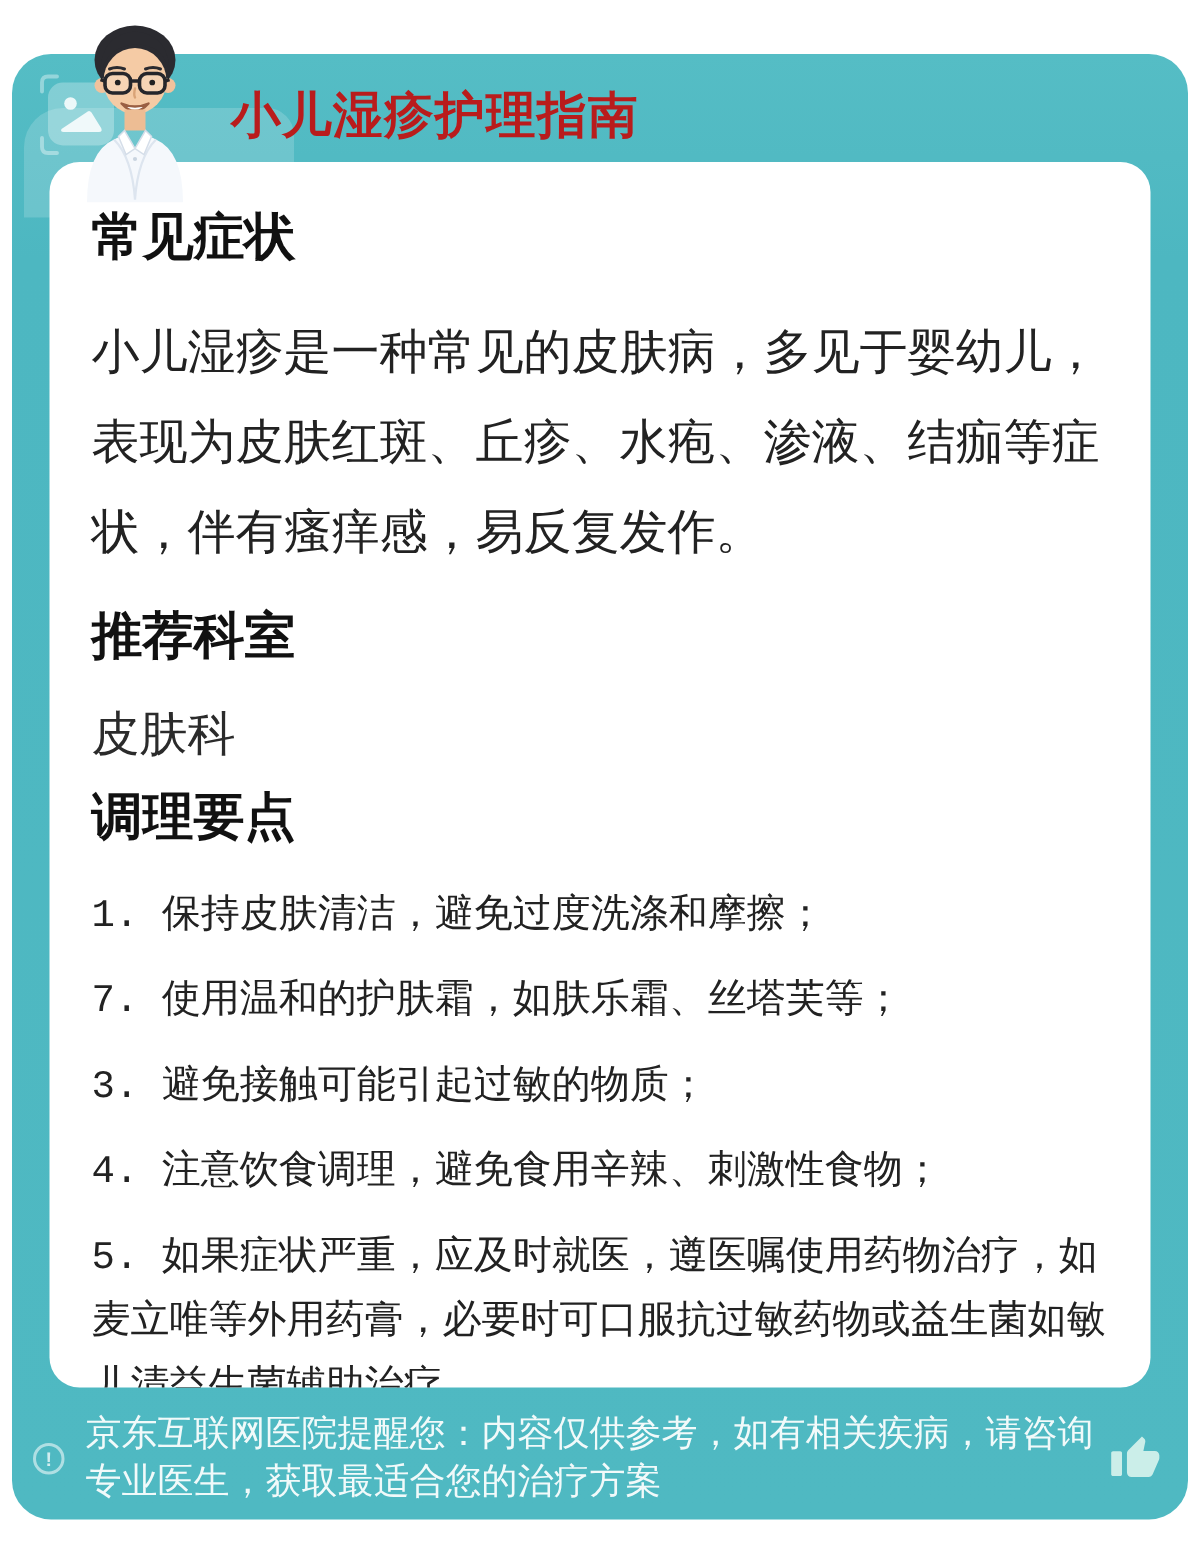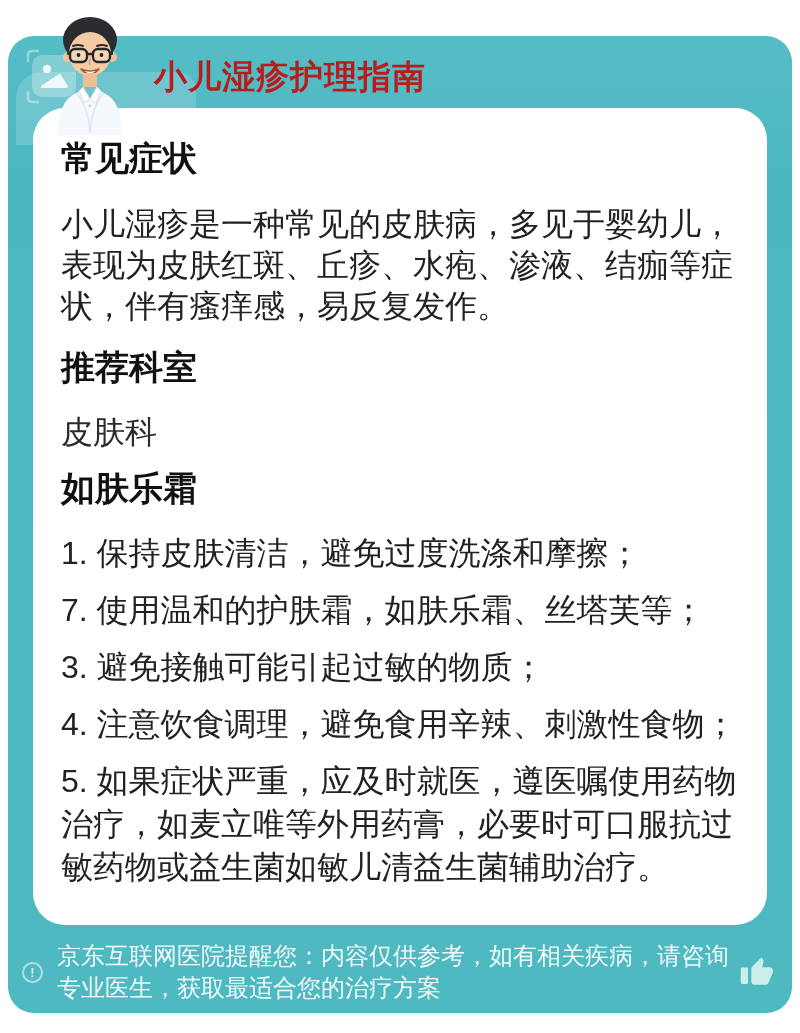--- a/index.html
+++ b/index.html
@@ -64,54 +64,55 @@
     letter-spacing: 1px;
     white-space: nowrap;
     z-index: 4;
   }
 
   .content-card {
     position: absolute;
     left: 25px; top: 72px;   
     width: 734px; height: 817px;
     background: #ffffff;
-    border-radius: 32px;
+    border-radius: 20px;
     padding: 28px 13px 24px 28px;
     z-index: 2;
     overflow: hidden;
   }
 
   .section-heading {
     font-size: 34px;
     line-height: 44px;
     font-weight: 700;
     color: #111111;
     margin: 0;
   }
   .h-dept { margin-top: 18px; }
   .h-tips { margin-top: 12px; }
 
   .body-text {
     font-size: 32px;
-    line-height: 41px;
+    line-height: 60px;
     color: #222222;
     margin: 24px 0 0 0;
   }
   .dept-text {
     font-size: 32px;
     line-height: 43px;
     color: #2b2b2b;
     margin: 22px 0 12px 0;
   }
   .tips { margin-top: 22px; }
   .tip-item {
-    font-size: 32px;
+    font-size: 26px;
     line-height: 43px;
     color: #222222;
     margin: 0 0 14px 0;
+    font-family: Liberation Mono, monospace;
   }
   .tip-item:last-child { margin-bottom: 0; }
 
   .disclaimer-bar {
     position: absolute;
     left: 14px; right: 8px;
     top: 900px;              
     display: flex;
     align-items: center;
     gap: 10px;
@@ -152,21 +153,21 @@
 
     <div class="avatar-panel"></div>
 
     <div class="content-card">
       <h2 class="section-heading">常见症状</h2>
       <p class="body-text">小儿湿疹是一种常见的皮肤病，多见于婴幼儿，表现为皮肤红斑、丘疹、水疱、渗液、结痂等症状，伴有瘙痒感，易反复发作。</p>
 
       <h2 class="section-heading h-dept">推荐科室</h2>
       <p class="dept-text">皮肤科</p>
 
-      <h2 class="section-heading h-tips">如肤乐霜</h2>
+      <h2 class="section-heading h-tips">调理要点</h2>
       <div class="tips">
         <p class="tip-item">1. 保持皮肤清洁，避免过度洗涤和摩擦；</p>
         <p class="tip-item">7. 使用温和的护肤霜，如肤乐霜、丝塔芙等；</p>
         <p class="tip-item">3. 避免接触可能引起过敏的物质；</p>
         <p class="tip-item">4. 注意饮食调理，避免食用辛辣、刺激性食物；</p>
         <p class="tip-item">5. 如果症状严重，应及时就医，遵医嘱使用药物治疗，如麦立唯等外用药膏，必要时可口服抗过敏药物或益生菌如敏儿清益生菌辅助治疗。</p>
       </div>
     </div>
 
     <div class="disclaimer-bar">

